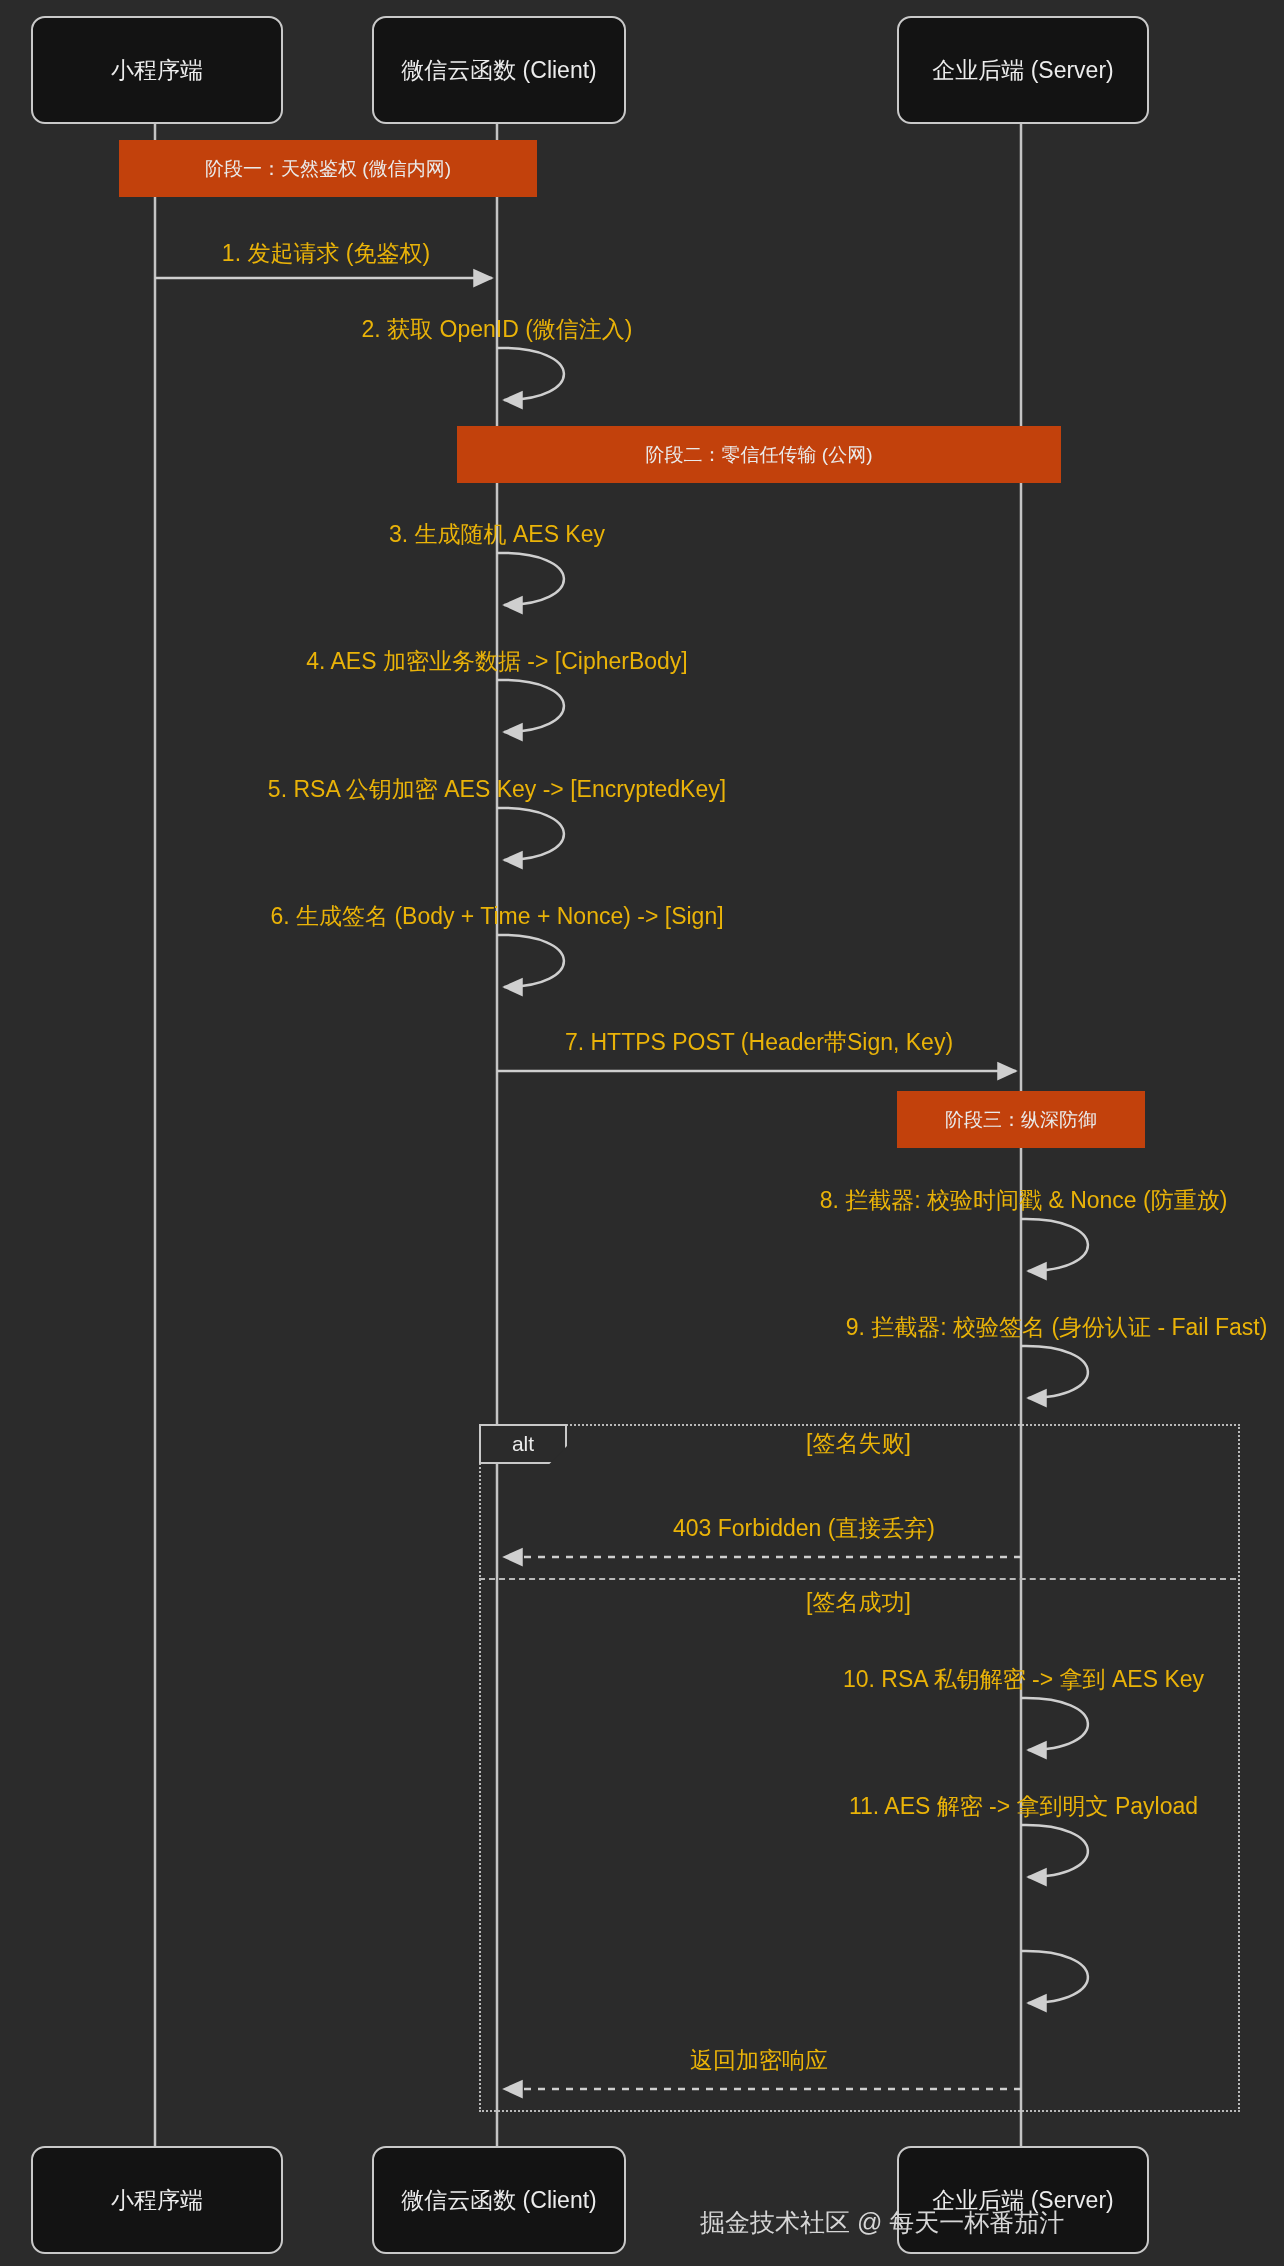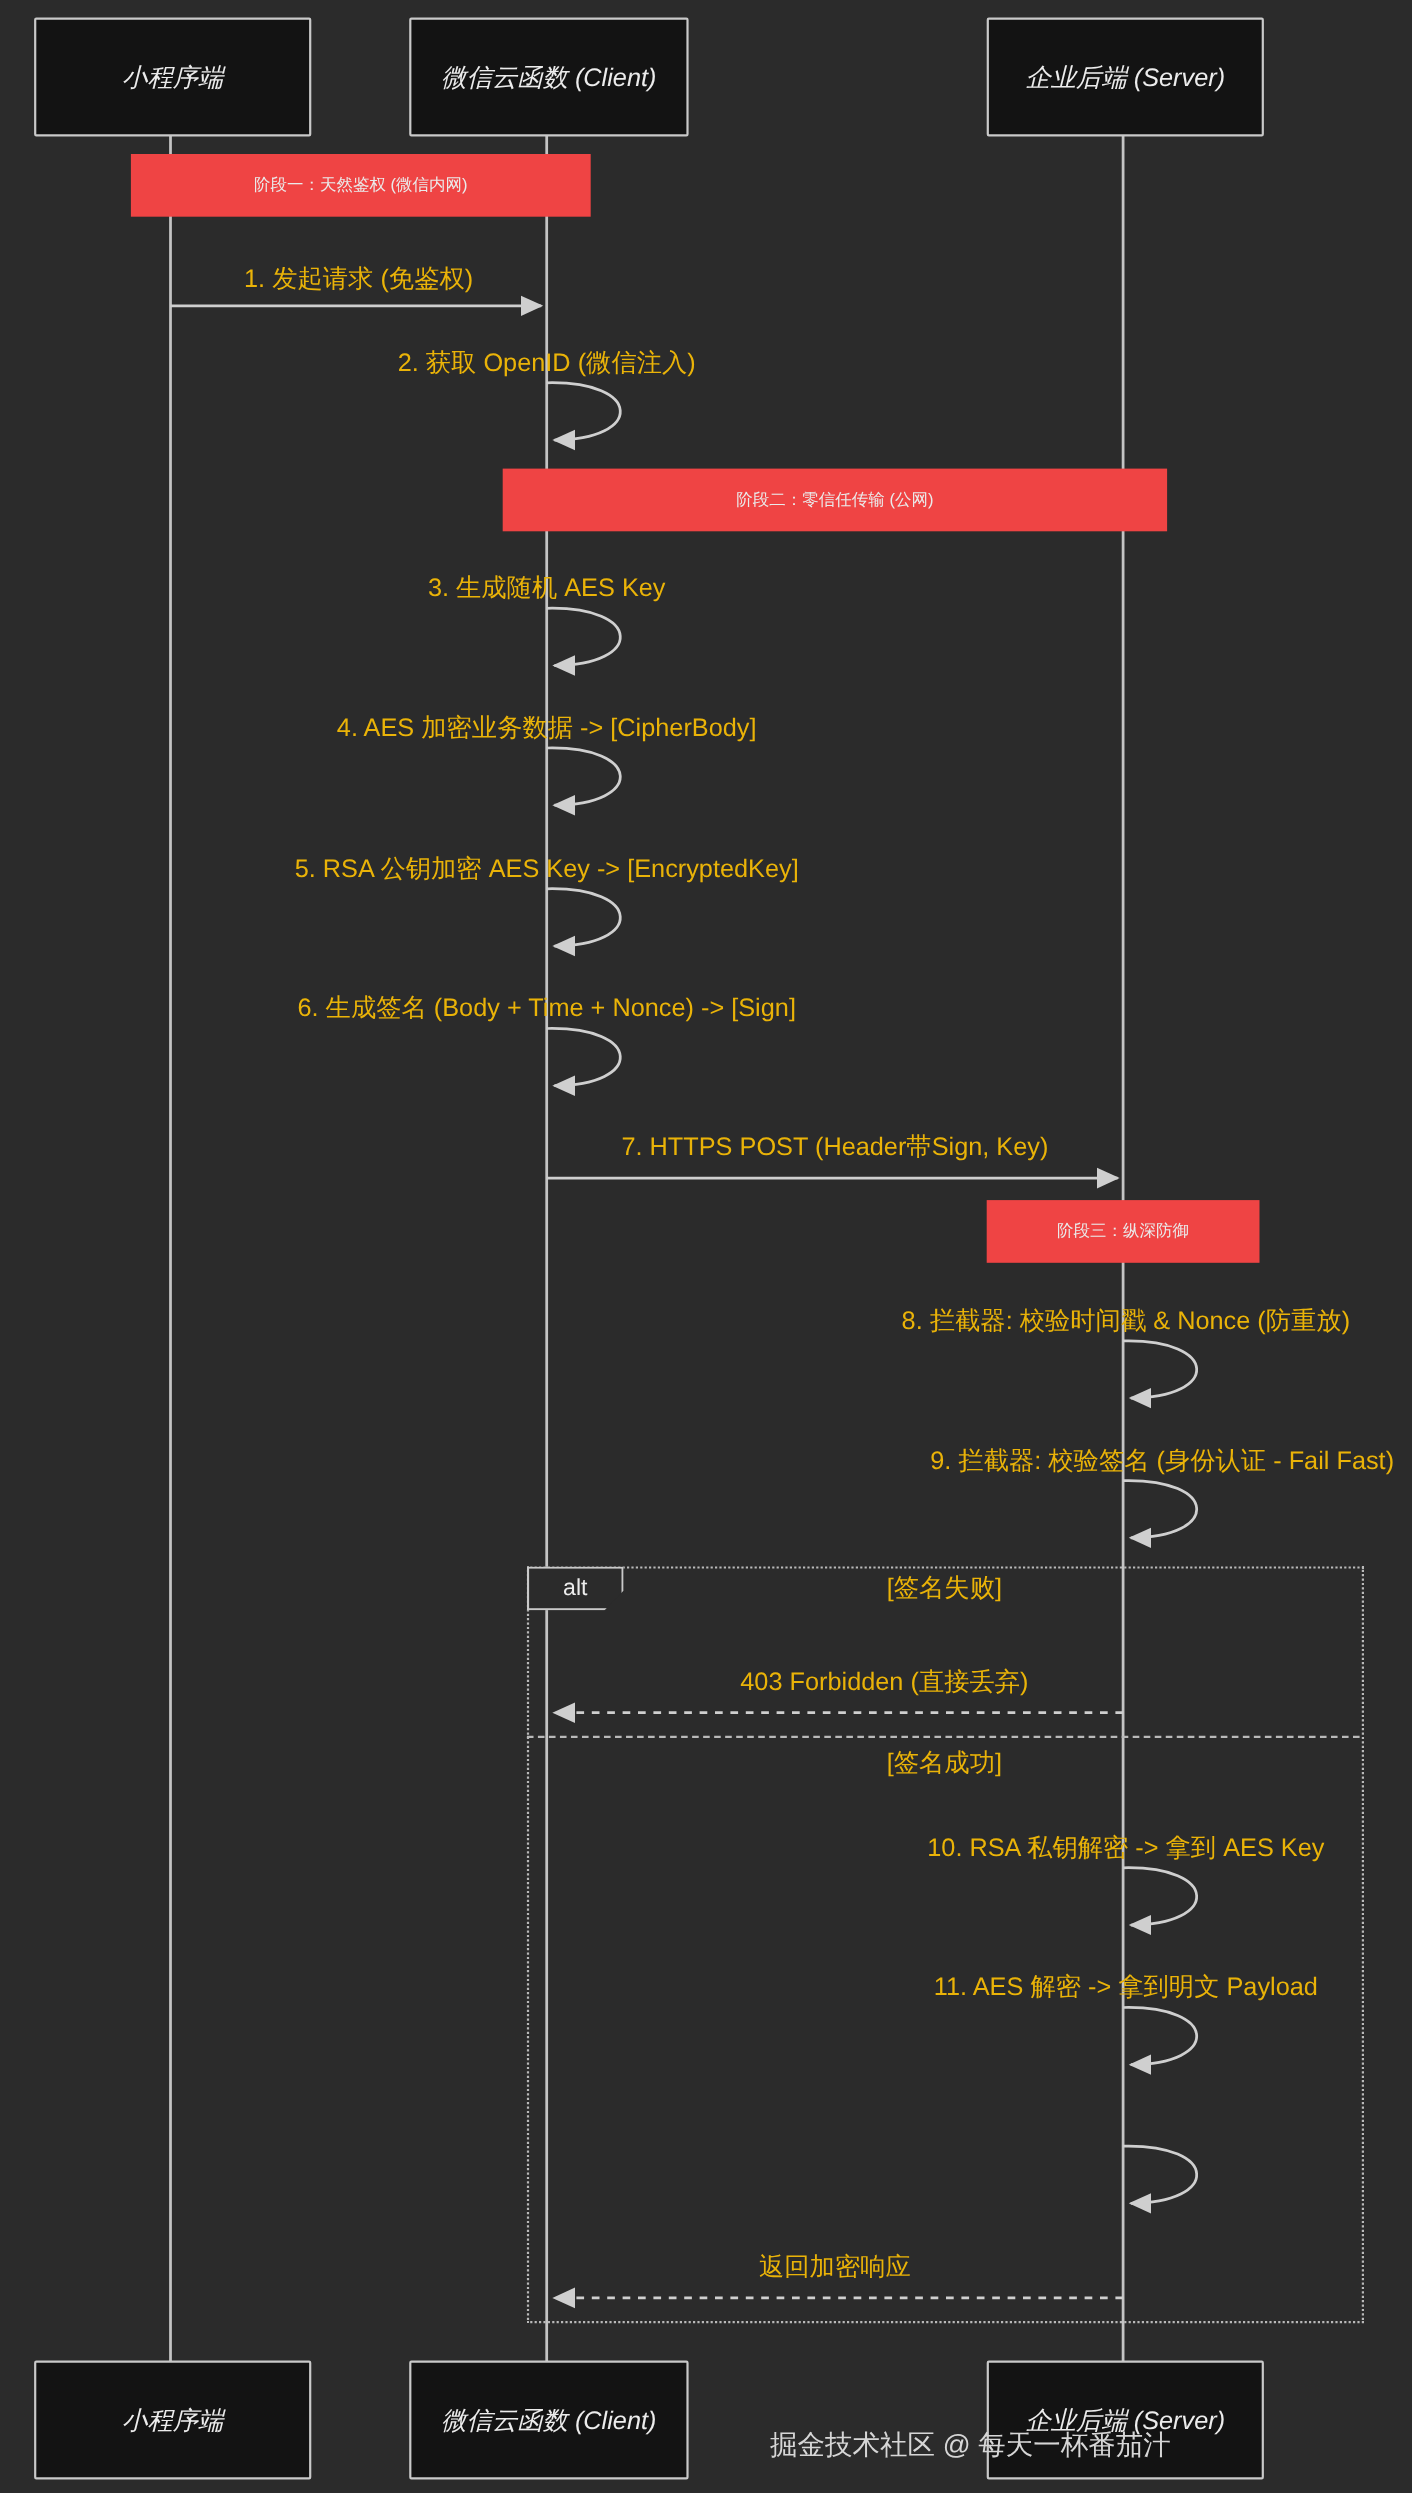--- a/index.html
+++ b/index.html
@@ -18,36 +18,35 @@
   .layer {
     position: absolute;
     left: 0; top: 0;
     width: 1284px; height: 2266px;
   }
   .actor {
     position: absolute;
     height: 104px;
     background: #131313;
     border: 2px solid #c9c9c9;
-    border-radius: 2px;
+    border-radius: 14px;
     color: #ececec;
     font-size: 23px;
     display: flex;
     align-items: center;
     justify-content: center;
     white-space: nowrap;
     z-index: 3;
-    font-style: italic;
   }
   .phase {
     position: absolute;
     height: 57px;
-    background: #ef4444;
+    background: #c2410c;
     color: #eaeaea;
-    font-size: 15px;
+    font-size: 19px;
     display: flex;
     align-items: center;
     justify-content: center;
     white-space: nowrap;
     z-index: 2;
   }
   .msg {
     position: absolute;
     color: #eab308;
     font-size: 23px;

